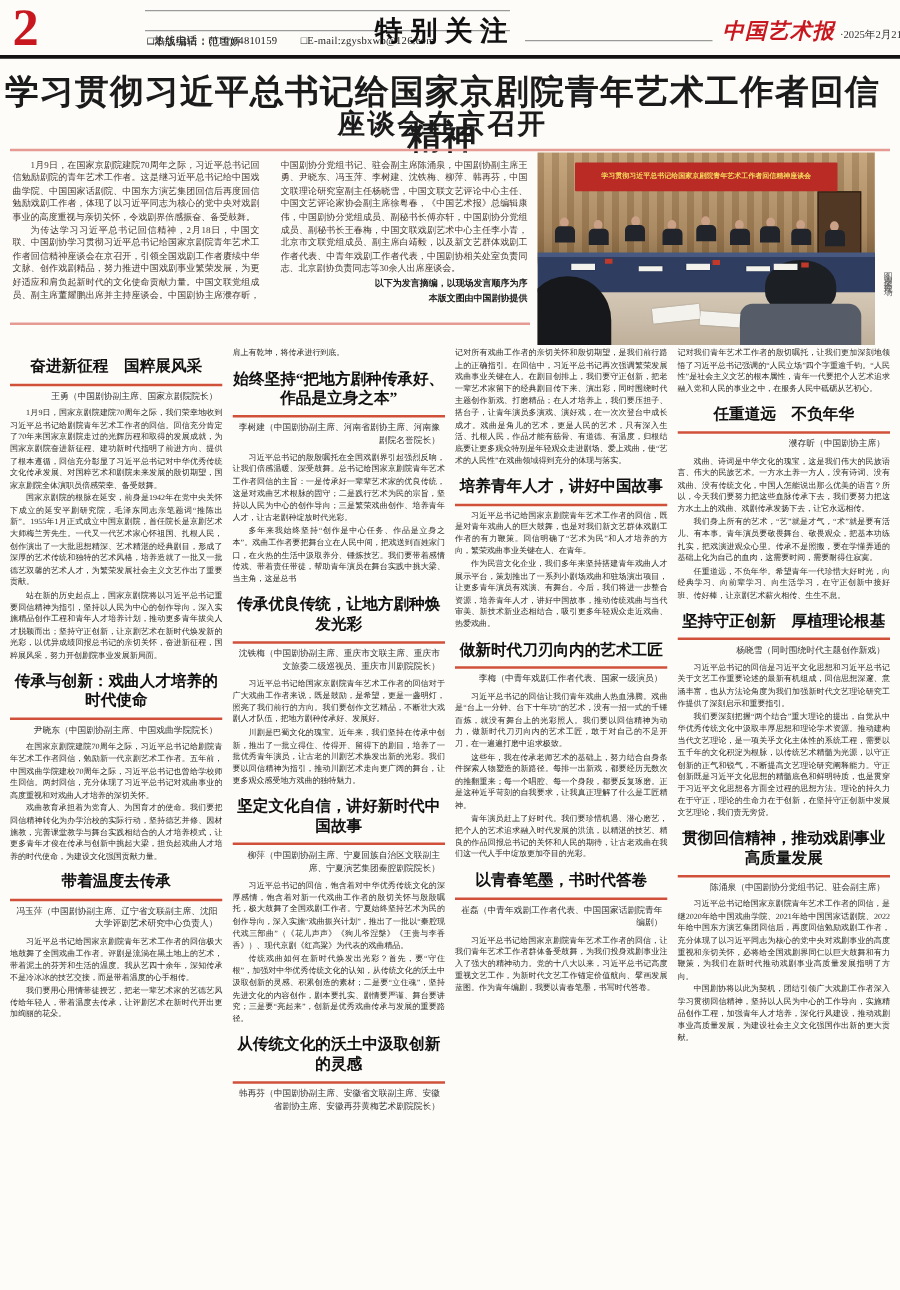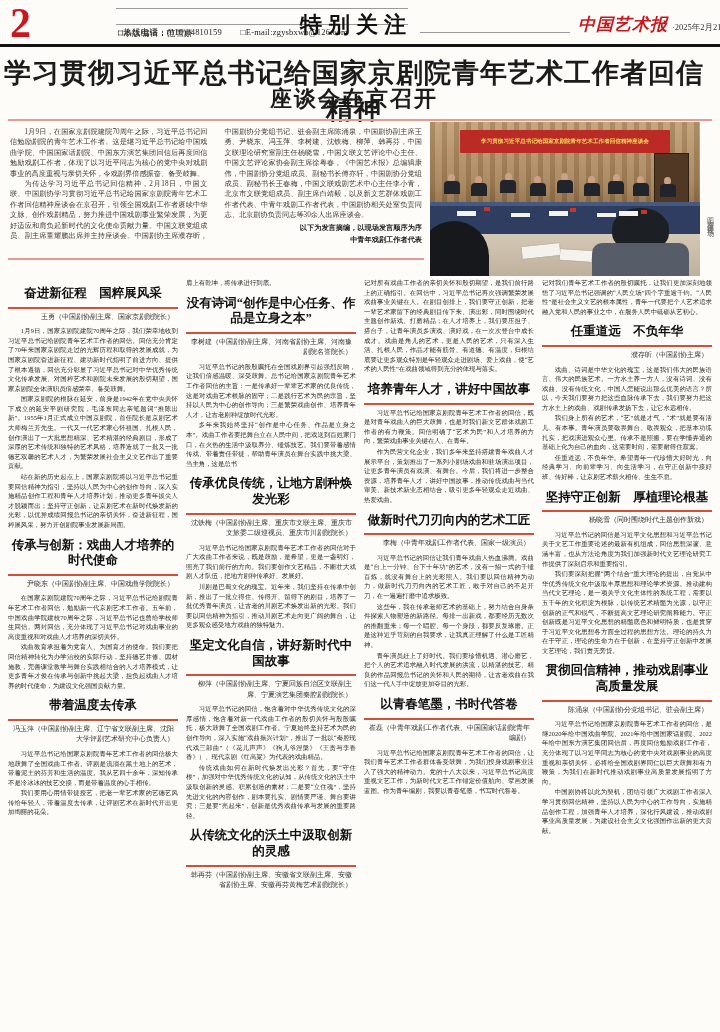--- a/index.html
+++ b/index.html
@@ -77,21 +77,21 @@
 <div class="abs black-rule"></div>
 
 <div class="abs main-head l1">学习贯彻习近平总书记给国家京剧院青年艺术工作者回信精神</div>
 <div class="abs main-head l2">座谈会在京召开</div>
 
 <div class="abs pink-rule" style="left:8px;top:119px;width:704px;"></div>
 <div class="abs lead-text">
   <p>1月9日，在国家京剧院建院70周年之际，习近平总书记回信勉励剧院的青年艺术工作者。这是继习近平总书记给中国戏曲学院、中国国家话剧院、中国东方演艺集团回信后再度回信勉励戏剧工作者，体现了以习近平同志为核心的党中央对戏剧事业的高度重视与亲切关怀，令戏剧界倍感振奋、备受鼓舞。</p>
   <p>为传达学习习近平总书记回信精神，2月18日，中国文联、中国剧协学习贯彻习近平总书记给国家京剧院青年艺术工作者回信精神座谈会在京召开，引领全国戏剧工作者赓续中华文脉、创作戏剧精品，努力推进中国戏剧事业繁荣发展，为更好适应和肩负起新时代的文化使命贡献力量。中国文联党组成员、副主席董耀鹏出席并主持座谈会。中国剧协主席濮存昕，中国剧协分党组书记、驻会副主席陈涌泉，中国剧协副主席王勇、尹晓东、冯玉萍、李树建、沈铁梅、柳萍、韩再芬，中国文联理论研究室副主任杨晓雪，中国文联文艺评论中心主任、中国文艺评论家协会副主席徐粤春，《中国艺术报》总编辑康伟，中国剧协分党组成员、副秘书长傅亦轩，中国剧协分党组成员、副秘书长王春梅，中国文联戏剧艺术中心主任李小青，北京市文联党组成员、副主席白靖毅，以及新文艺群体戏剧工作者代表、中青年戏剧工作者代表，中国剧协相关处室负责同志、北京剧协负责同志等30余人出席座谈会。</p>
   <span class="lead-note">以下为发言摘编，以现场发言顺序为序</span>
-  <span class="lead-note">中青年戏剧工作者代表</span>
+  <span class="lead-note">本版文图由中国剧协提供</span>
 </div>
 <div class="abs pink-rule" style="left:8px;top:258px;width:416px;"></div>
 
 <div class="abs photo">
   <div class="abs curtain"></div>
   <div class="abs wallpanel"></div>
   <div class="abs banner">
     <span>学习贯彻习近平总书记给国家京剧院青年艺术工作者回信精神座谈会</span>
   </div>
   <div class="abs table-band"></div>
@@ -171,21 +171,21 @@
       <div class="article-author">冯玉萍（中国剧协副主席、辽宁省文联副主席、沈阳大学评剧艺术研究中心负责人）</div>
       <div class="article-body">
         <p>习近平总书记给国家京剧院青年艺术工作者的回信极大地鼓舞了全国戏曲工作者。评剧是流淌在黑土地上的艺术，带着泥土的芬芳和生活的温度。我从艺四十余年，深知传承不是冷冰冰的技艺交接，而是带着温度的心手相传。</p>
         <p>我们要用心用情带徒授艺，把老一辈艺术家的艺德艺风传给年轻人，带着温度去传承，让评剧艺术在新时代开出更加绚丽的花朵。</p>
       </div>
     </div>
     <div class="col" style="left: 186px;">
       <div class="cont">
         <p>肩上有乾坤，将传承进行到底。</p>
       </div>
-      <div class="article-title">没有诗词“创作是中心任务、作品是立身之本”</div>
+      <div class="article-title">始终坚持“把地方剧种传承好、作品是立身之本”</div>
       <div class="article-author">李树建（中国剧协副主席、河南省剧协主席、河南豫剧院名誉院长）</div>
       <div class="article-body">
         <p>习近平总书记的殷殷嘱托在全国戏剧界引起强烈反响，让我们倍感温暖、深受鼓舞。总书记给国家京剧院青年艺术工作者回信的主旨：一是传承好一辈辈艺术家的优良传统，这是对戏曲艺术根脉的固守；二是践行艺术为民的宗旨，坚持以人民为中心的创作导向；三是繁荣戏曲创作、培养青年人才，让古老剧种绽放时代光彩。</p>
         <p>多年来我始终坚持“创作是中心任务、作品是立身之本”。戏曲工作者要把舞台立在人民中间，把戏送到百姓家门口，在火热的生活中汲取养分、锤炼技艺。我们要带着感情传戏、带着责任带徒，帮助青年演员在舞台实践中挑大梁、当主角，这是总书</p>
       </div>
       <div class="article-title">传承优良传统，让地方剧种焕发光彩</div>
       <div class="article-author">沈铁梅（中国剧协副主席、重庆市文联主席、重庆市文旅委二级巡视员、重庆市川剧院院长）</div>
       <div class="article-body">
         <p>习近平总书记给国家京剧院青年艺术工作者的回信对于广大戏曲工作者来说，既是鼓励，是希望，更是一盏明灯，照亮了我们前行的方向。我们要创作文艺精品，不断壮大戏剧人才队伍，把地方剧种传承好、发展好。</p>
         <p>川剧是巴蜀文化的瑰宝。近年来，我们坚持在传承中创新，推出了一批立得住、传得开、留得下的剧目，培养了一批优秀青年演员，让古老的川剧艺术焕发出新的光彩。我们要以回信精神为指引，推动川剧艺术走向更广阔的舞台，让更多观众感受地方戏曲的独特魅力。</p>

